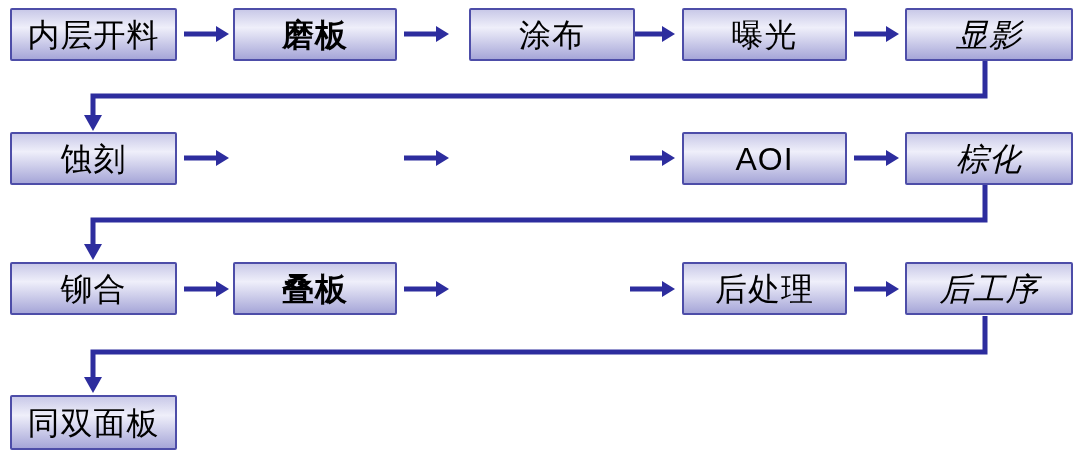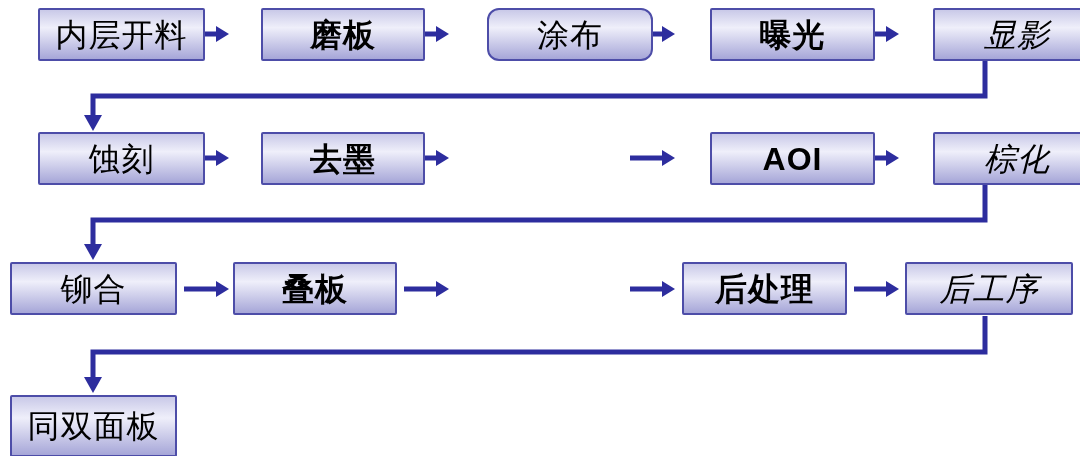--- a/index.html
+++ b/index.html
@@ -32,28 +32,28 @@
   .box span {
     color: var(--text, #000000);
     font-size: 32px;
     line-height: 1;
     letter-spacing: 1px;
     white-space: nowrap;
   }
   
   .c0 { left: 10px;  width: 167px; }
   .c1 { left: 233px; width: 164px; font-weight: bold; }
-  .c2 { left: 459px; width: 166px; border-radius: 12px; }
-  .c3 { left: 682px; width: 165px; font-weight: bold; }
+  .c2 { left: 469px; width: 166px; }
+  .c3 { left: 682px; width: 165px; }
   .c4 { left: 905px; width: 168px; font-style: italic; }
   
-  .r0 { top: 8px; margin-left: 28px; }
-  .r1 { top: 132px; margin-left: 28px; }
+  .r0 { top: 8px; }
+  .r1 { top: 132px; }
   .r2 { top: 262px; }
-  .r3 { top: 395px; height: 62px; }
+  .r3 { top: 395px; height: 55px; }
   #connector-layer {
     position: absolute;
     left: 0; top: 0;
     width: 1080px;
     height: 456px;
     pointer-events: none;
   }
   #connector-layer .conn {
     stroke: var(--arrow, #2d2d9e);
     stroke-width: 5;
@@ -150,23 +150,20 @@
   <div class="box r0 c3">
     <span>曝光</span>
   </div>
   <div class="box r0 c4">
     <span>显影</span>
   </div>
 
   <div class="box r1 c0">
     <span>蚀刻</span>
   </div>
-  <div class="box r1 c1">
-    <span>去墨</span>
-  </div>
   <div class="box r1 c3">
     <span>AOI</span>
   </div>
   <div class="box r1 c4">
     <span>棕化</span>
   </div>
 
   <div class="box r2 c0">
     <span>铆合</span>
   </div>

